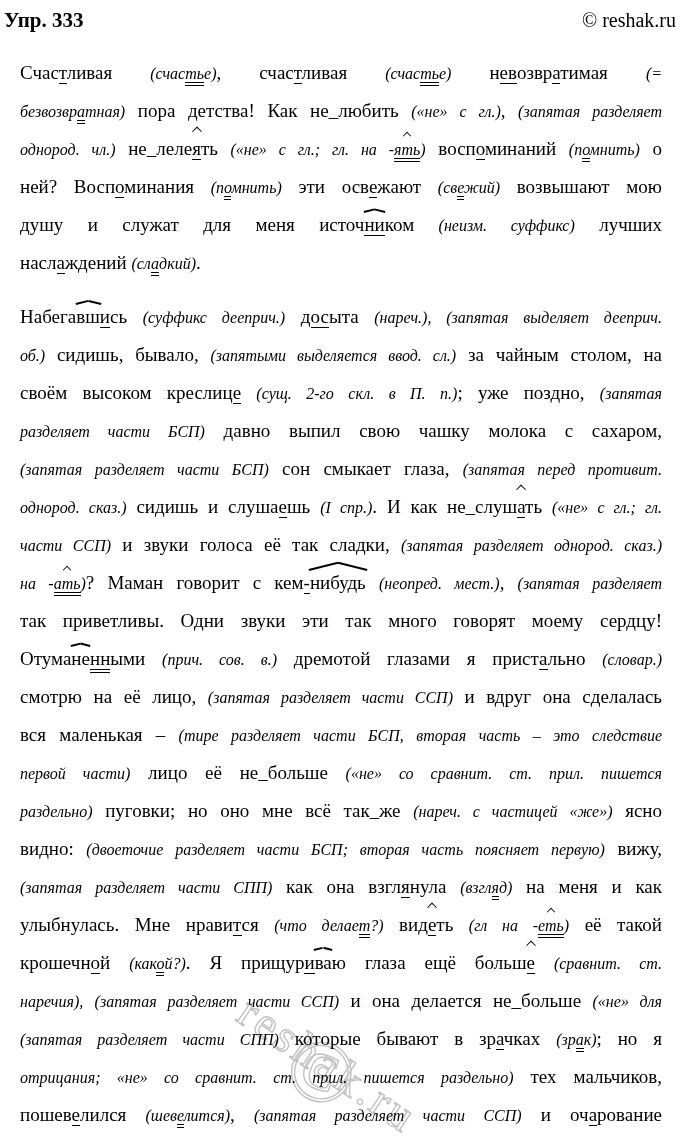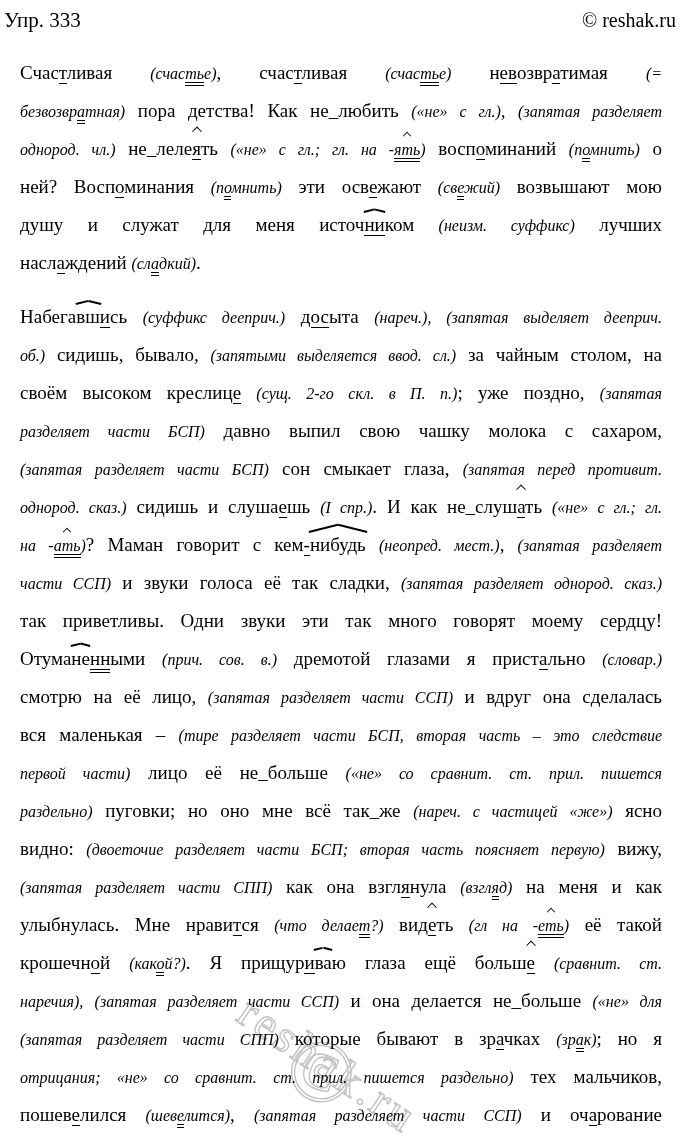--- a/index.html
+++ b/index.html
@@ -4,21 +4,21 @@
 <style>
   html,body { margin:0; padding:0; }
   body {
     width:682px; height:1139px;
     background:#ffffff; color:#000;
     font-family:"Liberation Serif", serif;
     position:relative; overflow:hidden;
   }
   .page { position:relative; padding:6px 4px 0 4px; z-index:1; }
   .header { display:flex; justify-content:space-between; align-items:baseline; padding:2px 2px 2px 0; height:28px; }
-  .exercise-no { font-weight:normal; font-size:21px; }
+  .exercise-no { font-weight:bold; font-size:21px; }
   .copyright { font-size:20px;margin-left:16px; }
   .doc-body { margin-top:2px; }
   .para { margin:16px; }
   .line {
     height:38px; line-height:38px; font-size:19px;
     text-align:justify; text-align-last:justify;
   }
   .line.last { text-align-last:left;font-family:Liberation Serif, serif; }
   .it { font-style:italic; font-size:16px; }
   .u1 { border-bottom:1.8px solid #000; }
@@ -70,22 +70,22 @@
         <div class="line"><span>душу и служат для меня источ</span><span class="u1 hw">ни</span><span>ком </span><span class="it">(неизм. суффикс)</span><span> лучших</span></div>
         <div class="line last"><span>насл</span><span class="u1">а</span><span>ждений </span><span class="it">(сл</span><span class="it u2">а</span><span class="it">дкий)</span><span>.</span></div>
       </div>
       <div class="para">
         <div class="line"><span>Набега</span><span class="hw">вш</span><span class="u1">и</span><span>сь </span><span class="it">(суффикс дееприч.)</span><span> д</span><span class="u1">ос</span><span>ыта </span><span class="it">(нареч.), (запятая выделяет дееприч.</span></div>
         <div class="line"><span class="it">об.)</span><span> сидишь, бывало, </span><span class="it">(запятыми выделяется ввод. сл.)</span><span> за чайным столом, на</span></div>
         <div class="line"><span>своём высоком креслиц</span><span class="u1">е</span><span> </span><span class="it">(сущ. 2-го скл. в П. п.)</span><span>; уже поздно, </span><span class="it">(запятая</span></div>
         <div class="line"><span class="it">разделяет части БСП)</span><span> давно выпил свою чашку молока с сахаром,</span></div>
         <div class="line"><span class="it">(запятая разделяет части БСП)</span><span> сон смыкает глаза, </span><span class="it">(запятая перед противит.</span></div>
         <div class="line"><span class="it">однород. сказ.)</span><span> сидишь и слуша</span><span class="u1">е</span><span>шь </span><span class="it">(I спр.)</span><span>. И как не_слуш</span><span class="u1 hc">а</span><span>ть </span><span class="it">(«не» с гл.; гл.</span></div>
+        <div class="line"><span class="it">части ССП)</span><span> и звуки голоса её так сладки, </span><span class="it">(запятая разделяет однород. сказ.)</span></div>
         <div class="line"><span class="it">на -</span><span class="it u2 hc">ать</span><span class="it">)</span><span>? Маман говорит с кем</span><span class="u1">-</span><span class="hw">нибудь</span><span> </span><span class="it">(неопред. мест.)</span><span>, </span><span class="it">(запятая разделяет</span></div>
-        <div class="line"><span class="it">части ССП)</span><span> и звуки голоса её так сладки, </span><span class="it">(запятая разделяет однород. сказ.)</span></div>
         <div class="line"><span>так приветливы. Одни звуки эти так много говорят моему сердцу!</span></div>
         <div class="line"><span>Отума</span><span class="hw">не</span><span class="u2">нн</span><span>ыми </span><span class="it">(прич. сов. в.)</span><span> дремотой глазами я прист</span><span class="u1">а</span><span>льно </span><span class="it">(словар.)</span></div>
         <div class="line"><span>смотрю на её лицо, </span><span class="it">(запятая разделяет части ССП)</span><span> и вдруг она сделалась</span></div>
         <div class="line"><span>вся маленькая – </span><span class="it">(тире разделяет части БСП, вторая часть – это следствие</span></div>
         <div class="line"><span class="it">первой части)</span><span> лицо её не_больше </span><span class="it">(«не» со сравнит. ст. прил. пишется</span></div>
         <div class="line"><span class="it">раздельно)</span><span> пуговки; но оно мне всё так_же </span><span class="it">(нареч. с частицей «же»)</span><span> ясно</span></div>
         <div class="line"><span>видно: </span><span class="it">(двоеточие разделяет части БСП; вторая часть поясняет первую)</span><span> вижу,</span></div>
         <div class="line"><span class="it">(запятая разделяет части СПП)</span><span> как она взгл</span><span class="u1">я</span><span>нула </span><span class="it">(взгл</span><span class="it u2">я</span><span class="it">д)</span><span> на меня и как</span></div>
         <div class="line"><span>улыбнулась. Мне нрави</span><span class="u1">т</span><span>ся </span><span class="it">(что делае</span><span class="it u2">т</span><span class="it">?)</span><span> вид</span><span class="u1 hc">е</span><span>ть </span><span class="it">(гл на -</span><span class="it u2 hc">еть</span><span class="it">)</span><span> её такой</span></div>
         <div class="line"><span>крошечн</span><span class="u1">о</span><span>й </span><span class="it">(как</span><span class="it u2">о</span><span class="it">й?)</span><span>. Я прищур</span><span class="u1">и</span><span class="hw">ва</span><span>ю глаза ещё больш</span><span class="u1 hc">е</span><span> </span><span class="it">(сравнит. ст.</span></div>

